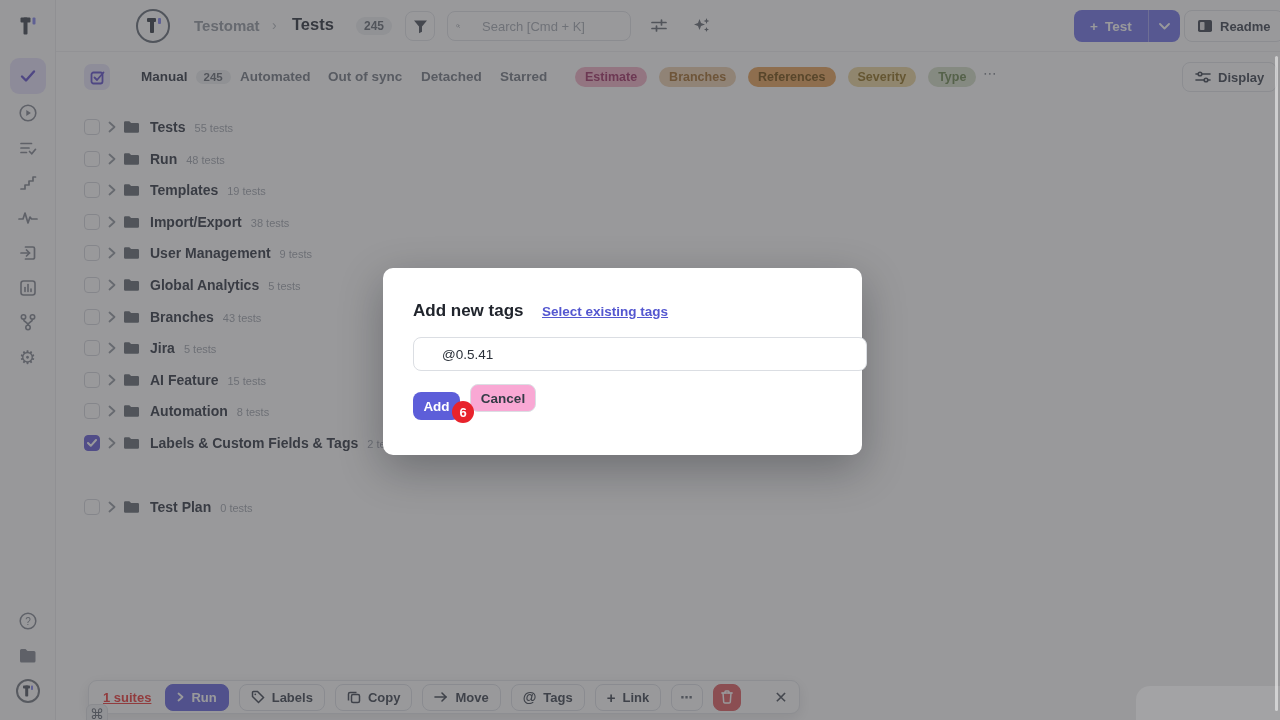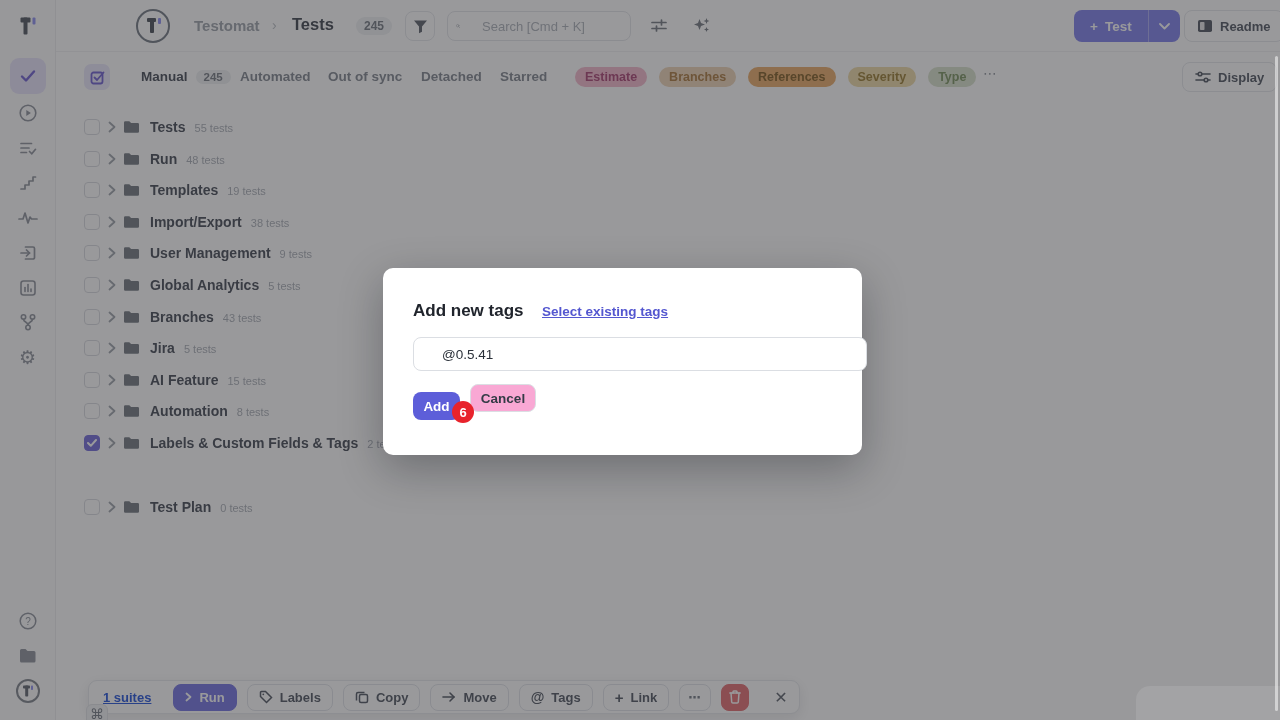--- a/index.html
+++ b/index.html
@@ -52,21 +52,21 @@
   .trow { position:absolute; left:28px; height:30px; display:flex; align-items:center; cursor:pointer; }
   .tcheck { width:16px; height:16px; border:1px solid #d7d9de; border-radius:4px; background:#fff; margin-right:8px; flex:0 0 auto; display:flex; align-items:center; justify-content:center; }
   .tcheck.checked { background:#6e66d9; border-color:#6e66d9; }
   .tchev { color:#9aa0a8; margin-right:7px; display:flex; }
   .tfolder { color:#6e747c; margin-right:10px; display:flex; }
   .tname { font-size:14px; font-weight:600; color:#3f4550; margin-right:9px; white-space:nowrap; }
   .tcount { font-size:11px; color:#a7acb4; white-space:nowrap; padding-top:2px; }
 
   
   #btoolbar { left:88px; top:680px; width:712px; height:34px; background:#fff; border:1px solid #e6e8ec; border-radius:9px; box-shadow:0 4px 14px rgba(20,22,30,.10); display:flex; align-items:center; padding:0 14px; gap:10px; }
-  #suites-link { font-size:13px; font-weight:600; color:#1d4ed8; text-decoration:underline; cursor:pointer; margin-right:12px; }
+  #suites-link { font-size:13px; font-weight:600; color:#ef4444; text-decoration:underline; cursor:pointer; margin-right:4px; }
   .tb-btn { height:27px; border:1px solid #e0e3e8; border-radius:8px; background:#fff; display:flex; align-items:center; gap:7px; padding:0 11px; font-size:13px; font-weight:600; color:#4a515c; cursor:pointer; }
   #tb-run { background:#6e6fe0; border-color:#6e6fe0; color:#fff; }
   #tb-more { padding:0 8px; color:#6f7680; letter-spacing:1px; font-size:13px; }
   #tb-trash { width:28px; height:27px; background:#e2686d; border-color:#e2686d; padding:0; justify-content:center; }
   #tb-close { position:absolute; left:768px; top:684px; width:26px; height:26px; display:flex; align-items:center; justify-content:center; color:#565c66; cursor:pointer; }
   #cmd-hint { left:86px; top:704px; width:22px; height:22px; background:#f1f2f4; border:1px solid #e0e2e6; border-radius:6px; display:flex; align-items:flex-start; justify-content:center; color:#6f7680; font-size:14px; line-height:18px; }
 
   
   #overlay { left:0; top:0; width:1280px; height:720px; background:rgba(51,51,55,.50); z-index:10; }
   #modal { left:383px; top:268px; width:479px; height:187px; background:#fff; border-radius:10px; box-shadow:0 14px 44px rgba(10,12,20,.30); z-index:20; }

